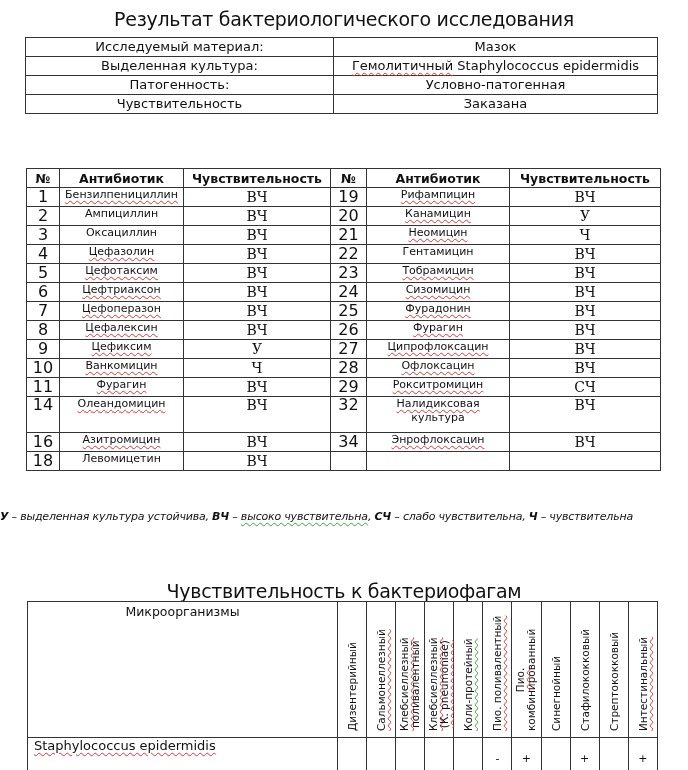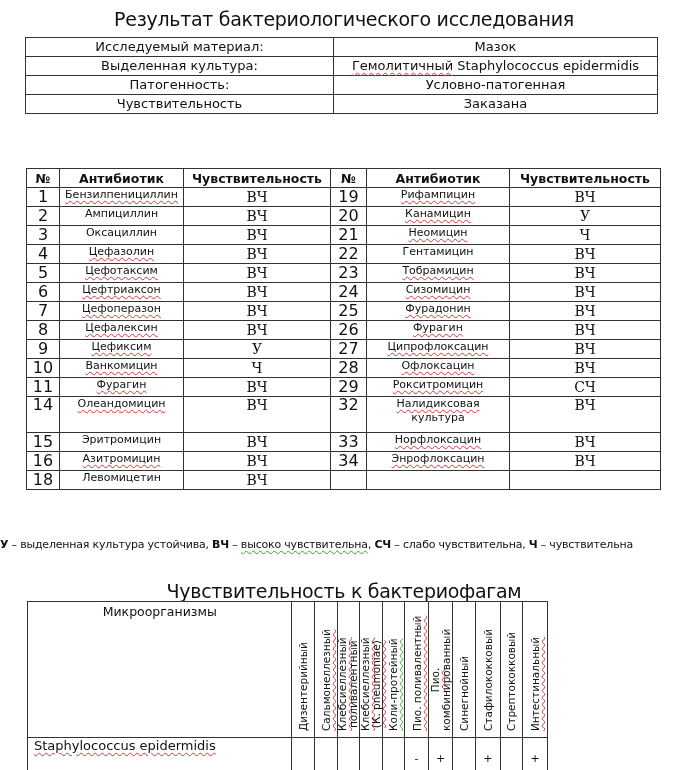--- a/index.html
+++ b/index.html
@@ -12,23 +12,23 @@
   #info td.k { width:307px; }
   #abx { left:26px; top:168px; width:635px; font-size:11px; }
   #abx th { font-weight:bold; font-size:12.5px; height:18px; }
   #abx td { height:18px; }
   #abx td.n { font-family:"DejaVu Sans", sans-serif; font-size:16px; line-height:16px; }
   #abx td.s { font-family:"DejaVu Serif", serif; font-size:14px; }
   #abx td.a { vertical-align:top; line-height:14px; }
   #abx td.top { vertical-align:top; }
   .sp { text-decoration:underline wavy #d33; text-decoration-thickness:1px; text-underline-offset:2px; }
   .sg { text-decoration:underline wavy #3a3; text-decoration-thickness:1px; text-underline-offset:2px; }
-  #legend { position:absolute; left:0; top:538px; width:588px; text-align:center; font-size:11px; white-space:nowrap; letter-spacing:-0.2px; }
+  #legend { position:absolute; left:0; top:510px; width:588px; text-align:center; font-size:11px; white-space:nowrap; letter-spacing:-0.2px;font-style:italic; }
   #legend b { font-weight:bold; }
-  #phage { left:27px; top:601px; width:521px; font-size:11px; }
+  #phage { left:27px; top:601px; width:631px; font-size:11px; }
   #phage td.hdr { height:133px; }
   #phage td.micro { width:308px; vertical-align:top; font-size:12.5px; padding-top:2px; }
   #phage td.vcol { width:28px; position:relative; }
   #phage .vt { position:absolute; left:50%; bottom:6px; transform-origin:left bottom; transform:rotate(-90deg) translateY(50%); white-space:nowrap; font-size:10.5px; line-height:11px; text-align:center; }
   #phage .vt.two { transform:rotate(-90deg) translateY(50%); }
   #phage td.org { text-align:left; vertical-align:top; font-size:13px; padding-left:6px; height:32px; }
   #phage td.val { font-size:11px; vertical-align:middle; padding-top:8px; }
 </style>
 </head>
 <body>
@@ -166,28 +166,20 @@
       </tr>
       <tr style="height: 36px;">
         <td class="n top">14</td>
         <td class="a top"><span class="sp">Олеандомицин</span></td>
         <td class="s top">ВЧ</td>
         <td class="n top">32</td>
         <td class="a top"><span class="sp">Налидиксовая</span><br><span>культура</span></td>
         <td class="s top">ВЧ</td>
       </tr>
       <tr>
-        <td class="n">15</td>
-        <td class="a"><span>Эритромицин</span></td>
-        <td class="s">ВЧ</td>
-        <td class="n">33</td>
-        <td class="a"><span class="sp">Норфлоксацин</span></td>
-        <td class="s">ВЧ</td>
-      </tr>
-      <tr>
         <td class="n">16</td>
         <td class="a"><span class="sp">Азитромицин</span></td>
         <td class="s">ВЧ</td>
         <td class="n">34</td>
         <td class="a"><span class="sp">Энрофлоксацин</span></td>
         <td class="s">ВЧ</td>
       </tr>
       <tr>
         <td class="n">18</td>
         <td class="a"><span>Левомицетин</span></td>

